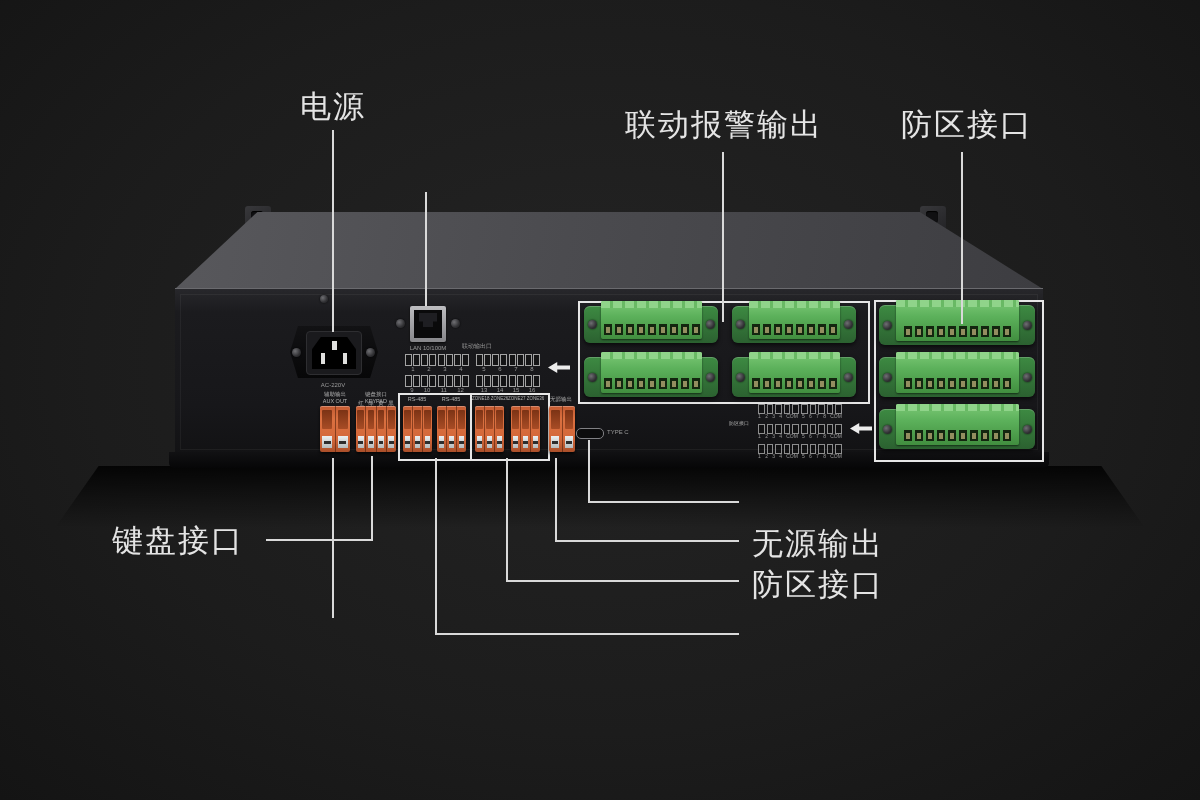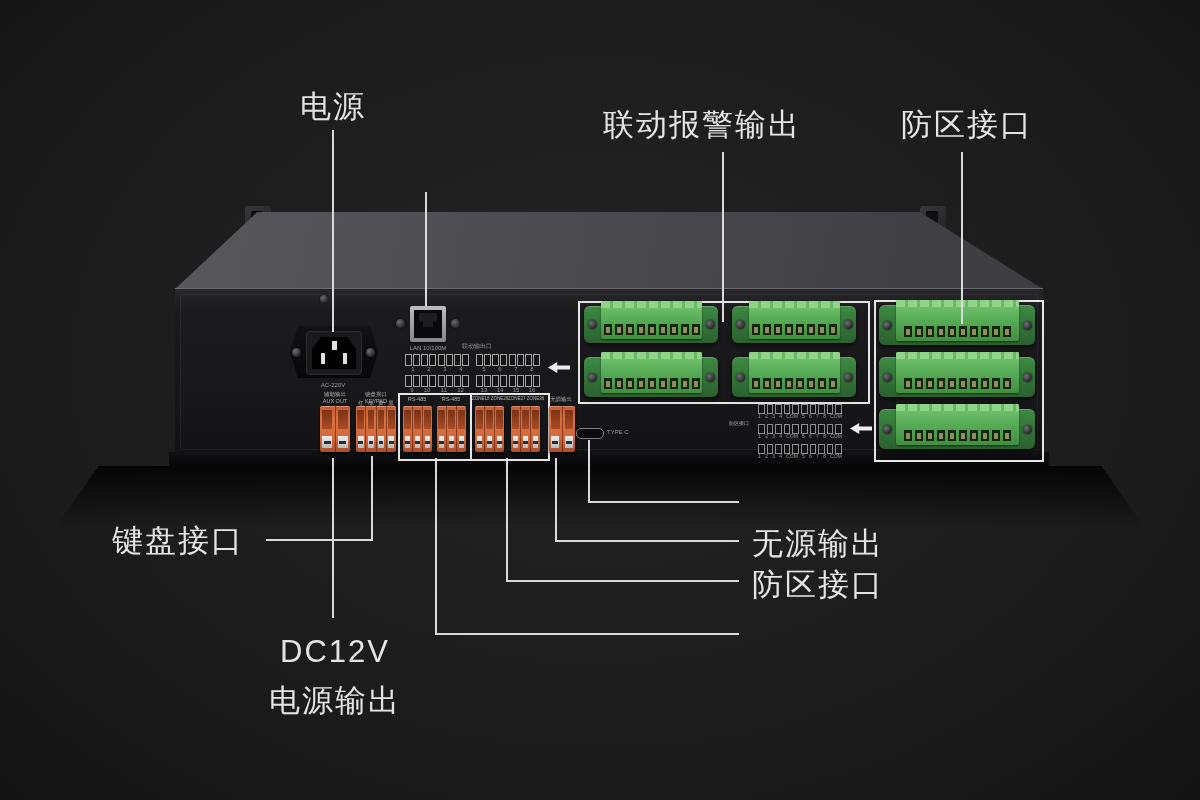--- a/index.html
+++ b/index.html
@@ -527,21 +527,19 @@
   <div class="ln" style="left:588px;top:440px;width:2px;height:63px;"></div>
   <div class="ln" style="left:588px;top:501px;width:151px;height:2px;"></div>
   <div class="ln" style="left:555px;top:458px;width:2px;height:84px;"></div>
   <div class="ln" style="left:555px;top:540px;width:184px;height:2px;"></div>
   <div class="ln" style="left:506px;top:458px;width:2px;height:124px;"></div>
   <div class="ln" style="left:506px;top:580px;width:233px;height:2px;"></div>
   <div class="ln" style="left:435px;top:458px;width:2px;height:177px;"></div>
   <div class="ln" style="left:435px;top:633px;width:304px;height:2px;"></div>
 
   <div class="cap center" style="left:263px;top:86px;width:140px;">电源</div>
-  <div class="cap center" style="left:542px;top:104px;width:320px;">联动报警输出</div>
+  <div class="cap center" style="left:564px;top:104px;width:320px;">联动报警输出</div>
   <div class="cap center" style="left:837px;top:104px;width:260px;">防区接口</div>
   <div class="cap" style="left:112px;top:520px;">键盘接口</div>
-  <div class="cap center" style="left:235px;top:634px;width:200px;">DC12V</div>
-  <div class="cap center" style="left:235px;top:680px;width:200px;">电源输出</div>
   <div class="cap" style="left:752px;top:523px;">无源输出</div>
   <div class="cap" style="left:752px;top:564px;">防区接口</div>
 
 </div>
 
 </body></html>

